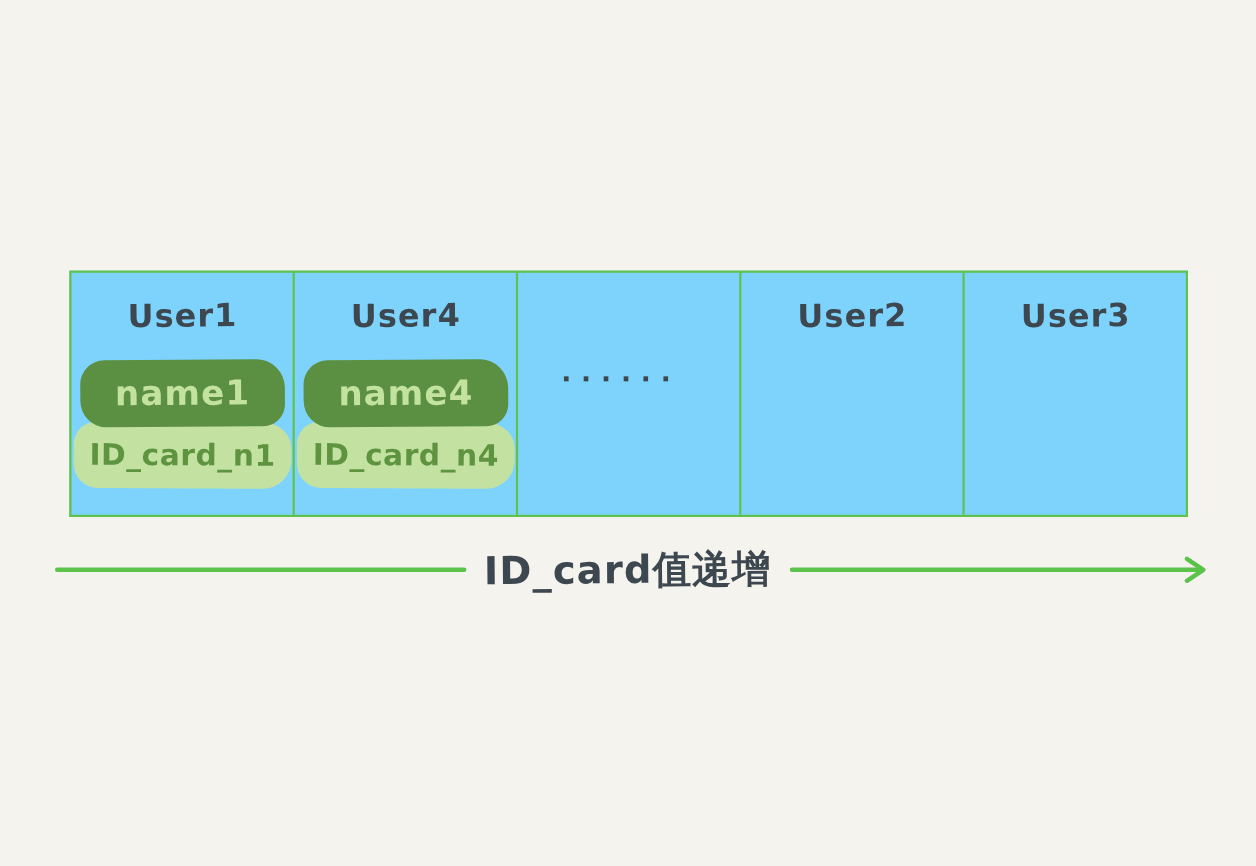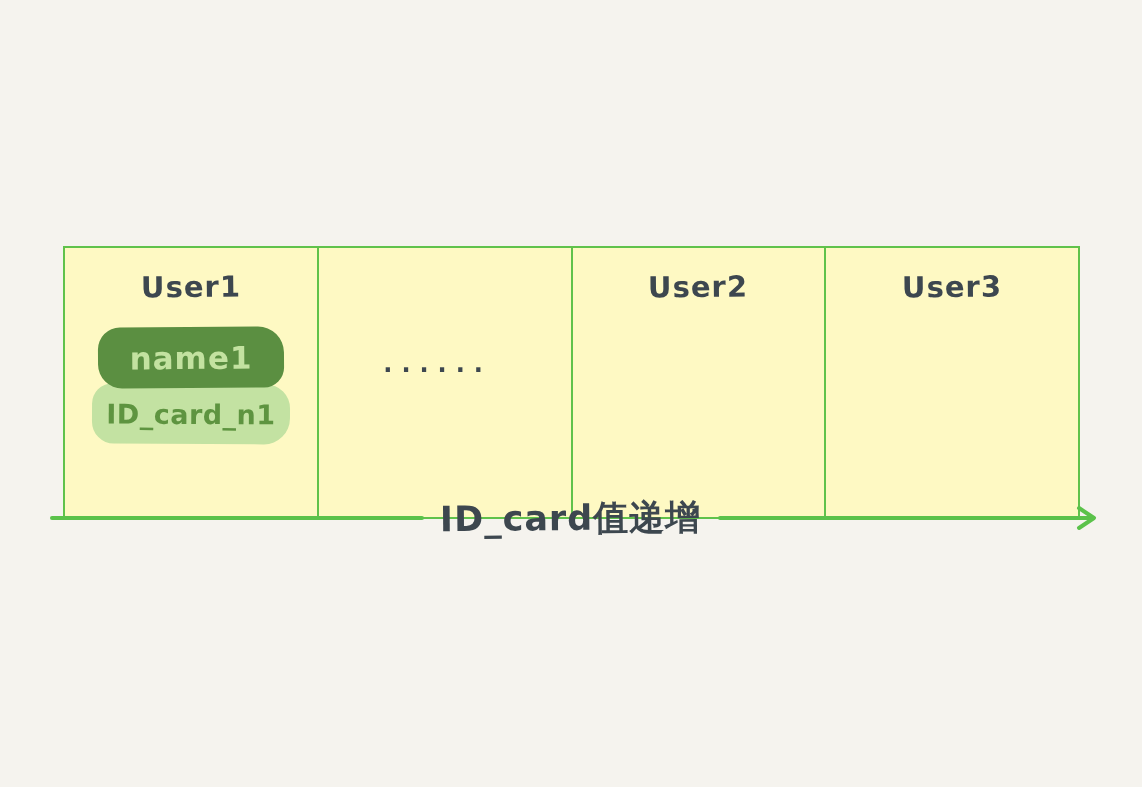--- a/index.html
+++ b/index.html
@@ -9,24 +9,24 @@
     font-family: "DejaVu Sans", "Liberation Sans", sans-serif;
     position: relative;
     overflow: hidden;
   }
   .stage { position: absolute; inset: 0; }
 
   
   .array-row {
     position: absolute;
     left: 63px; top: 246px;
-    width: 1017px; height: 273px;
+    width: 1017px; height: 224px;
     display: flex;
     border: 2.5px solid #60c24b;
-    background: #fef9c3;
+    background: #7dd3fc;
   }
   .cell {
     flex: 1 1 0;
     display: flex;
     flex-direction: column;
     align-items: center;
     border-left: 2.5px solid #60c24b;
     padding-top: 14px;
   }
   .cell:first-child { border-left: none; }
@@ -124,20 +124,27 @@
   <div class="array-row">
 
     <div class="cell">
       <div class="cell-title">User1</div>
       <div class="pill-stack">
         <div class="pill pill-dark">name1</div>
         <div class="pill pill-light">ID_card_n1</div>
       </div>
     </div>
 
+    <div class="cell">
+      <div class="cell-title">User4</div>
+      <div class="pill-stack">
+        <div class="pill pill-dark">name4</div>
+        <div class="pill pill-light">ID_card_n4</div>
+      </div>
+    </div>
 
     <div class="cell cell-ellipsis">
       <div class="ellipsis-label">······</div>
     </div>
 
     <div class="cell">
       <div class="cell-title">User2</div>
     </div>
 
     <div class="cell">

